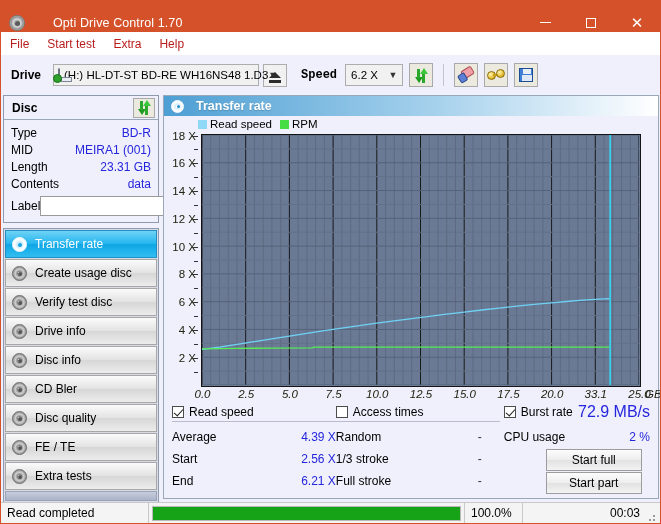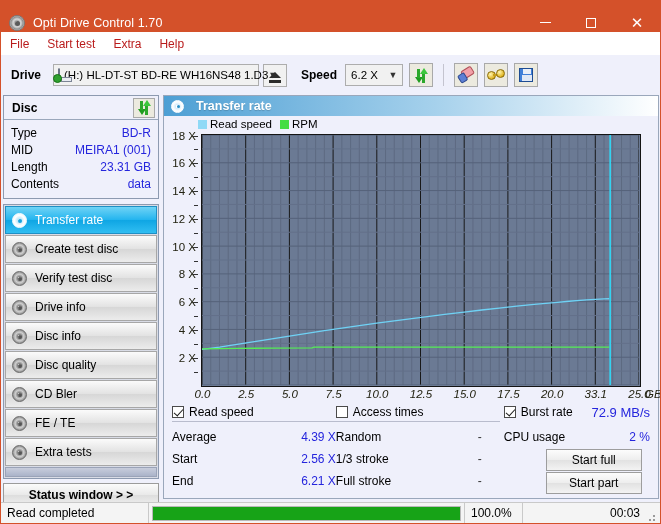--- a/index.html
+++ b/index.html
@@ -16,21 +16,21 @@
     width: 661px; height: 524px;
     background: #eff0fb;
     border: 1px solid #d4512a;
     overflow: hidden;
   }
 
   
   .titlebar {
     position: absolute; left: 0; top: 0; width: 659px; height: 43px;
     background: #d4512a;
-    display: flex; align-items: center;
+    display: flex; align-items: center; gap: 20px;
   }
   .title-icon {
     width: 16px; height: 16px; margin-left: 8px; margin-right: 8px;
     border-radius: 50%;
     background: radial-gradient(circle at 50% 50%, #f2f2f2 0%, #f2f2f2 16%, #9b9b9b 18%, #d8d8d8 40%, #8d8d8d 62%, #efefef 80%, #b0b0b0 100%);
     border: 1px solid #7a7a7a;
     position: relative;
   }
   .title-icon::after {
     content: ""; position: absolute; left: 5px; top: 5px;
@@ -90,21 +90,21 @@
     border-radius: 50%; background: #2fa02f; border: 1px solid #147214;
   }
   .drv-text { font-size: 11.5px; color: #000; white-space: nowrap; }
   .eject-btn {
     width: 24px; height: 23px; margin-left: 4px;
     background: #f1f1f1; border: 1px solid #adadad;
     display: flex; align-items: center; justify-content: center;
   }
   .eject-glyph { width: 0; height: 0; border-left: 6px solid transparent; border-right: 6px solid transparent; border-bottom: 6px solid #2b2b2b; position: relative; }
   .eject-glyph::after { content: ""; position: absolute; left: -6px; top: 8px; width: 12px; height: 2.5px; background: #2b2b2b; }
-  .sp-label { font-weight: bold; font-size: 12px; margin-left: 14px; }
+  .sp-label { font-weight: bold; font-size: 12px; margin-left: 14px; font-family: Liberation Mono, monospace; }
   #speed-combo { margin-left: 8px; width: 58px; padding-left: 5px; }
   .icon-btn {
     width: 24px; height: 24px; background: #eceadf; border: 1px solid #a9a9a9;
     display: flex; align-items: center; justify-content: center; margin-left: 6px;
     position: relative;
   }
   .sep { width: 1px; height: 22px; background: #c4c4cf; margin-left: 10px; margin-right: 4px; }
 
   
   .ico-refresh { position: relative; width: 15px; height: 15px; }
@@ -249,21 +249,21 @@
   .chk-row { display: flex; align-items: center; height: 18px; border-bottom: 1px solid #b9bccd; padding-bottom: 2px; margin-bottom: 4px;}
   .chk {
     width: 12px; height: 12px; background: #fff; border: 1px solid #4b4b4b; margin-right: 5px;
     position: relative; flex: none;
   }
   .chk.on::after {
     content: ""; position: absolute; left: 3px; top: 0px; width: 4px; height: 8px;
     border: solid #1c1c1c; border-width: 0 1.6px 1.6px 0; transform: rotate(42deg);
   }
   .chk-label { font-size: 12px; }
-  .chk-val { margin-left: auto; font-size: 13px; color: #2525dd; }
+  .chk-val { margin-left: auto; font-size: 16px; color: #2525dd; }
   .srow { display: flex; height: 22px; align-items: center; }
   .srow .k { font-size: 12px; }
   .srow .v { margin-left: auto; font-size: 12px; color: #2525dd; }
   .srow .v.dash { color: #333; padding-right: 18px; }
   .btn-start {
     width: 96px; height: 22px; margin-left: 42px; margin-top: 1px;
     background: linear-gradient(#fcfcfc, #eeeeee 48%, #e2e2e2 52%, #f3f3f3);
     border: 1px solid #9d9d9d; display: flex; align-items: center; justify-content: center;
     font-size: 12px;
   }
@@ -379,51 +379,58 @@
           <span class="v">MEIRA1 (001)</span>
         </div>
         <div class="drow">
           <span class="k">Length</span>
           <span class="v">23.31 GB</span>
         </div>
         <div class="drow">
           <span class="k">Contents</span>
           <span class="v">data</span>
         </div>
+        <div class="label-row">
+          <span class="k">Label</span>
+          <input class="label-input" type="text" value="" style="">
+          <div class="disc-btn">
+            <span class="ico-cd"></span>
+          </div>
+        </div>
       </div>
     </div>
 
     <div class="nav">
       <div class="navbtn active">
         <span class="ico-disc-sm"></span>
         <span class="lbl">Transfer rate</span>
       </div>
       <div class="navbtn">
         <span class="ico-disc-sm"></span>
-        <span class="lbl">Create test disc</span>
+        <span class="lbl">Create usage disc</span>
       </div>
       <div class="navbtn">
         <span class="ico-disc-sm"></span>
         <span class="lbl">Verify test disc</span>
       </div>
       <div class="navbtn">
         <span class="ico-disc-sm"></span>
         <span class="lbl">Drive info</span>
       </div>
       <div class="navbtn">
         <span class="ico-disc-sm"></span>
         <span class="lbl">Disc info</span>
       </div>
       <div class="navbtn">
         <span class="ico-disc-sm"></span>
+        <span class="lbl">CD Bler</span>
+      </div>
+      <div class="navbtn">
+        <span class="ico-disc-sm"></span>
         <span class="lbl">Disc quality</span>
-      </div>
-      <div class="navbtn">
-        <span class="ico-disc-sm"></span>
-        <span class="lbl">CD Bler</span>
       </div>
       <div class="navbtn">
         <span class="ico-disc-sm"></span>
         <span class="lbl">FE / TE</span>
       </div>
       <div class="navbtn">
         <span class="ico-disc-sm"></span>
         <span class="lbl">Extra tests</span>
       </div>
       <div class="nav-spacer"></div>

